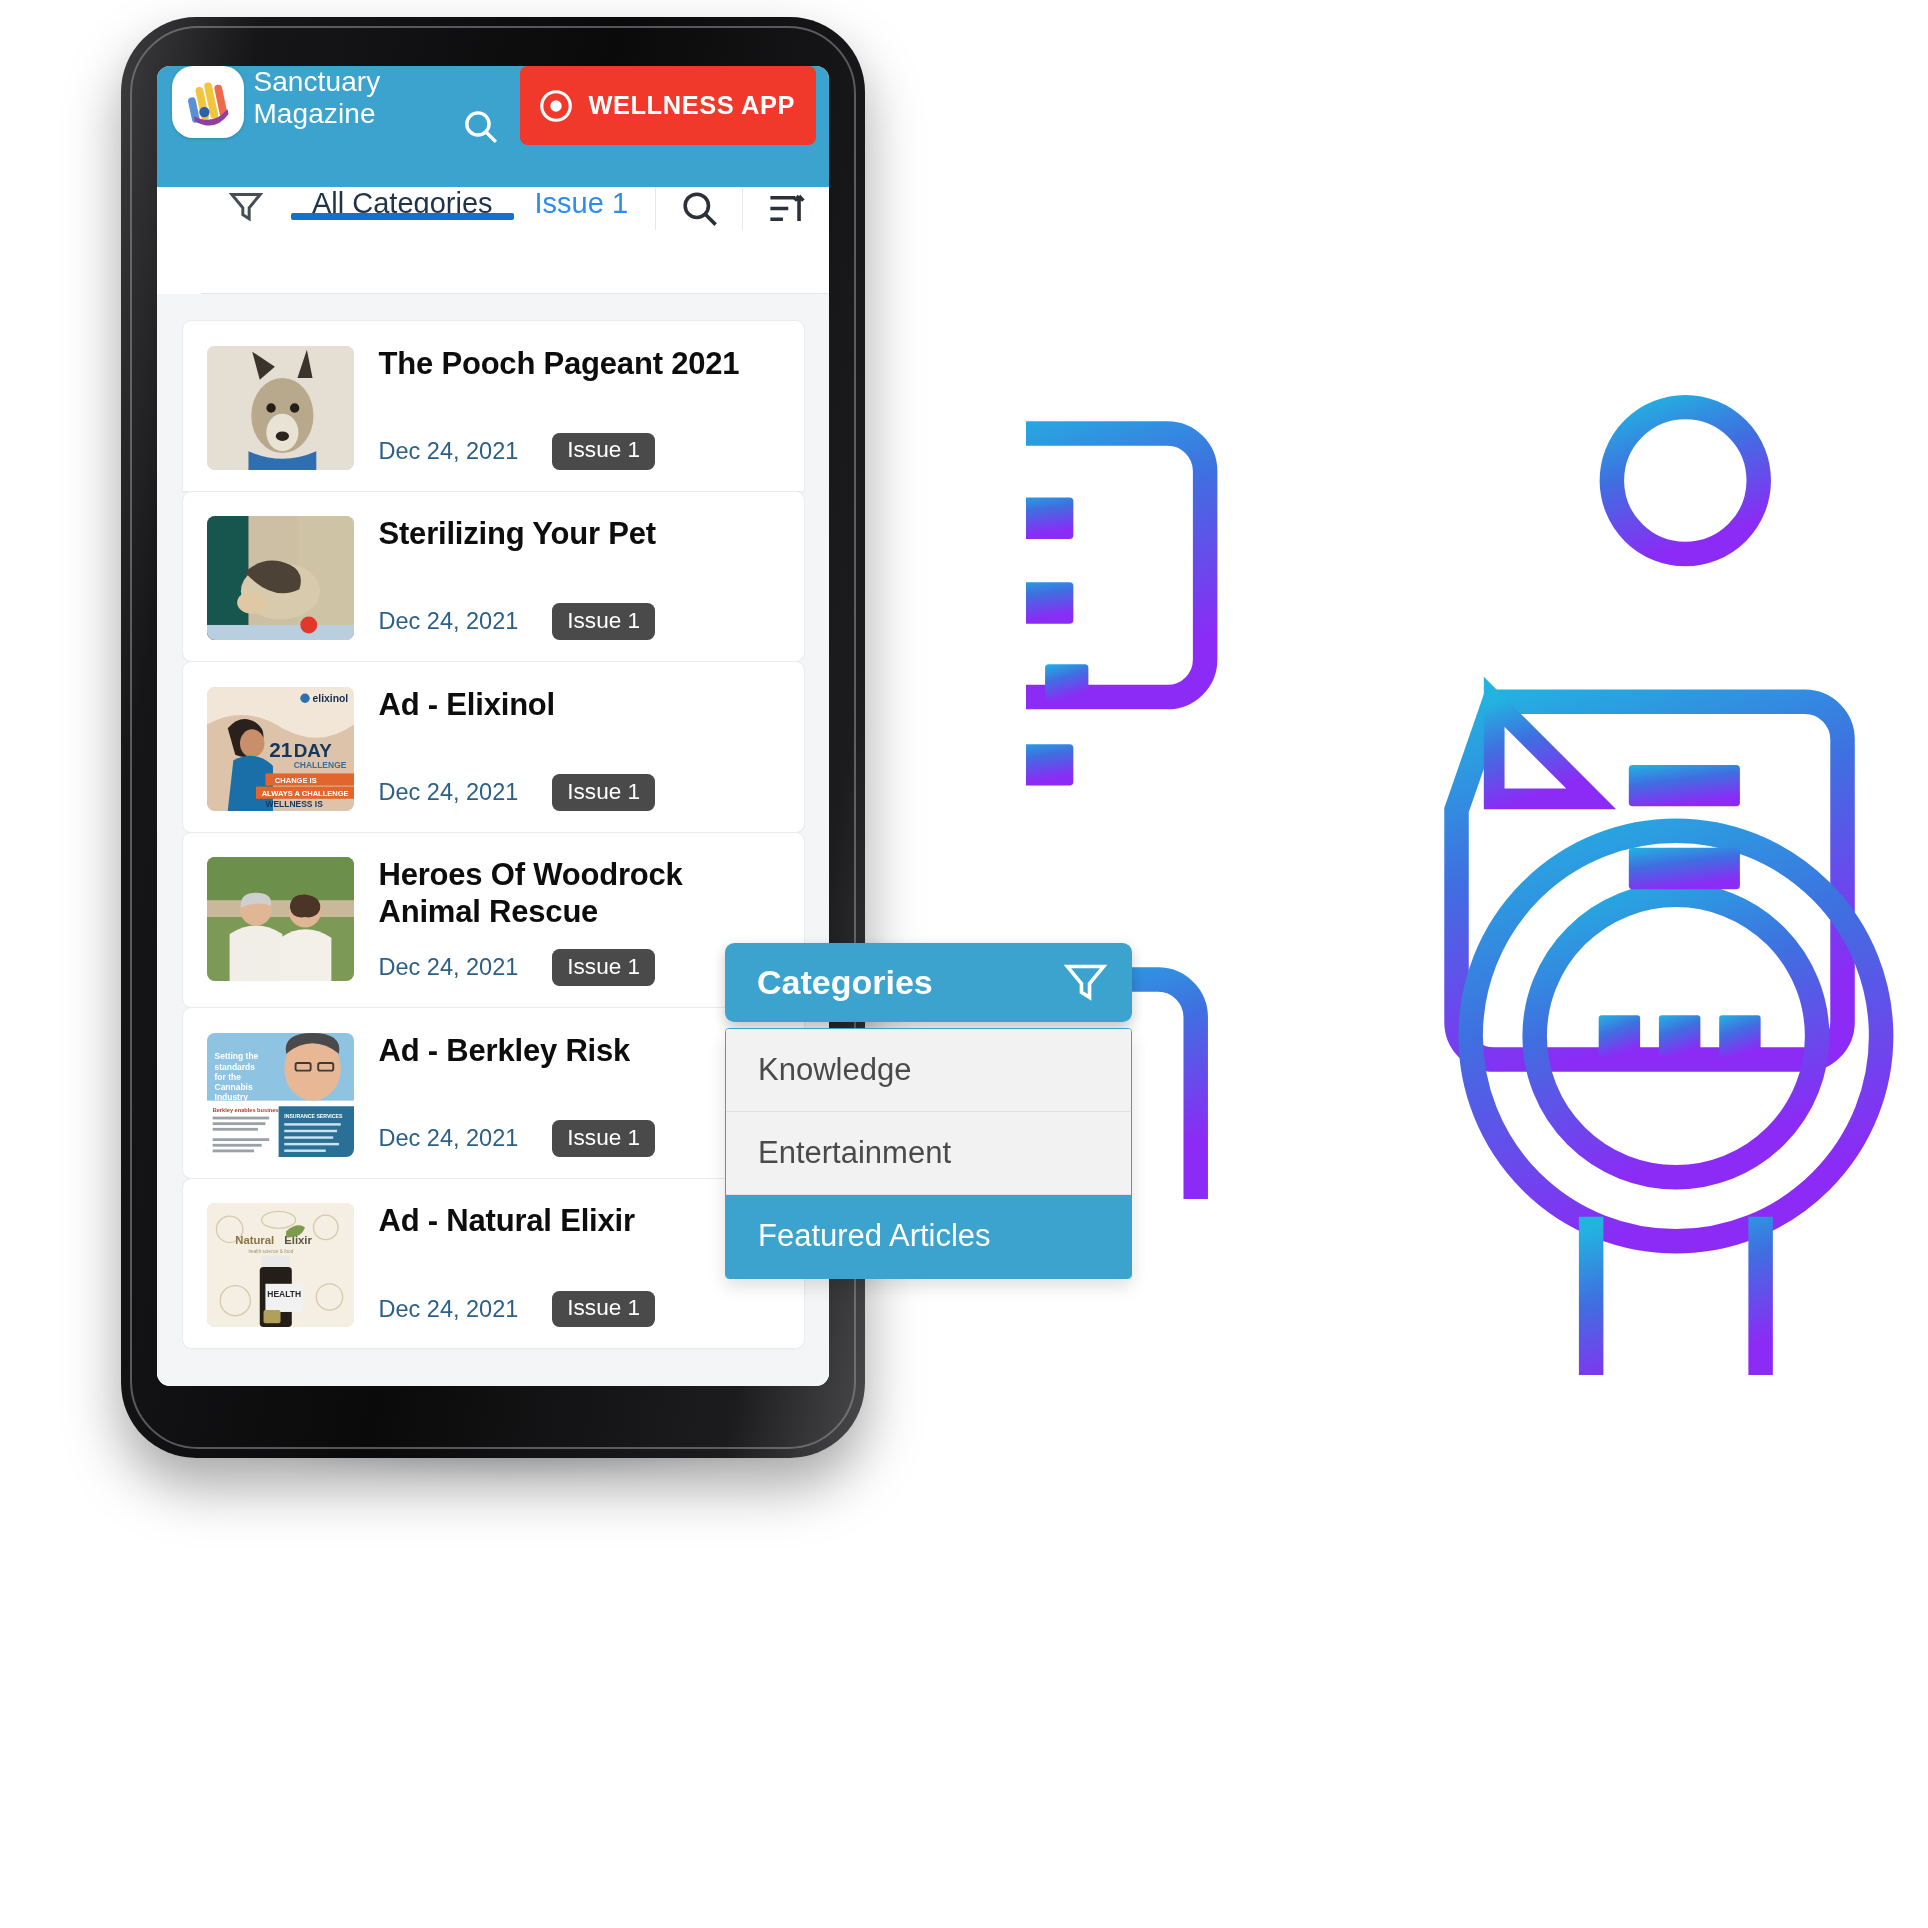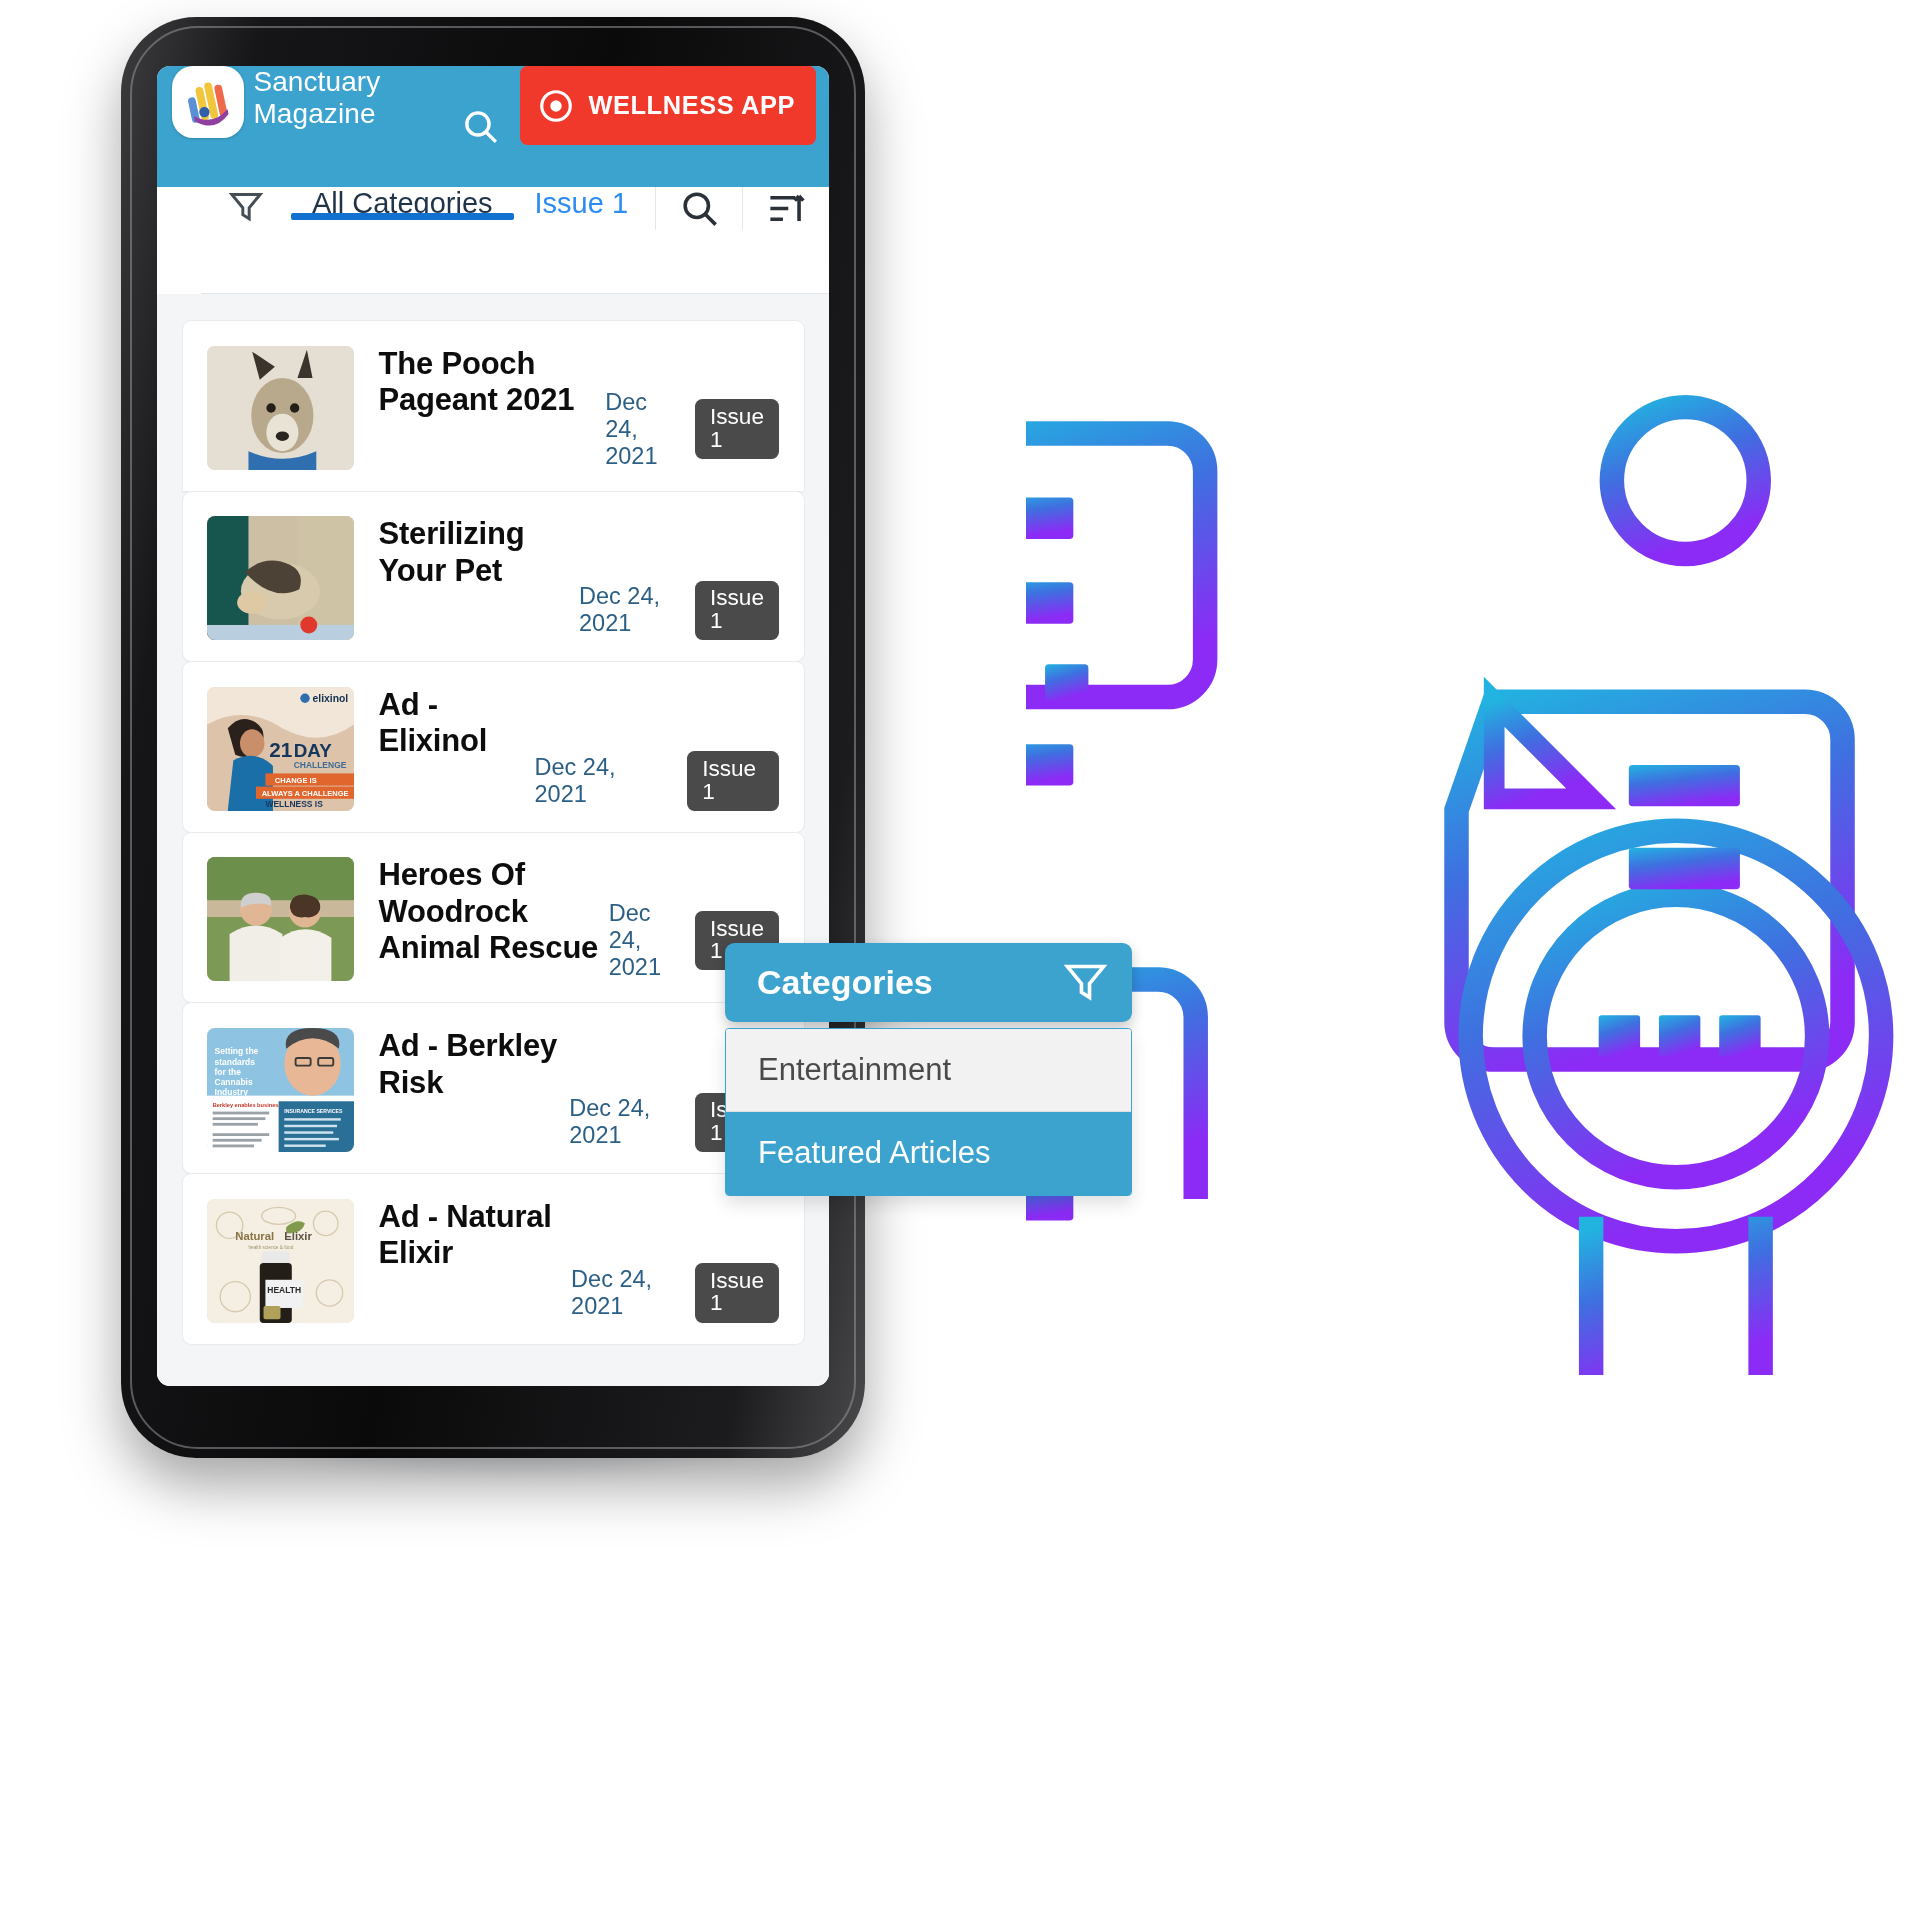--- a/index.html
+++ b/index.html
@@ -102,21 +102,21 @@
     background: #fff; border: 0.9px solid #e8ecef; border-radius: 9.4px;
     display: flex; gap: 24.5px; padding: 24.5px 24.5px 21px; margin-bottom: -0.9px;
     box-shadow: 0 0.9px 0 rgba(0,0,0,.02);
   }
   .card:first-child { border-radius: 9.4px 9.4px 0 0; }
   .thumb {
     width: 147px; height: 124px; flex: none; border-radius: 8px;
     overflow: hidden; background: #ddd; position: relative;
   }
   .thumb svg { display: block; width: 100%; height: 100%; }
-  .card-body { flex: 1; min-width: 0; display: flex; }
+  .card-body { flex: 1; min-width: 0; display: flex; flex-direction: column; }
   .card-title {
     font-size: 31px; font-weight: 700; color: #0d0d0d; line-height: 1.18;
     letter-spacing: -0.2px;
   }
   .card-meta { margin-top: auto; display: flex; align-items: center; gap: 34px; padding-top: 19px; }
   .card-date { font-size: 23.5px; color: #2c5f86; }
   .badge {
     background: #4a4a4a; color: #fff; font-size: 22.6px;
     padding: 6.6px 15px 7.5px; border-radius: 7.5px; line-height: 1;
   }
@@ -440,20 +440,23 @@
 
   <div class="cat-panel">
     <div class="cat-header">
       <span>Categories</span>
       <svg width="51" height="51" viewBox="0 0 24 24" fill="none" stroke="#ffffff" stroke-width="1.7">
         <path d="M3.5 4.5 h17 l-6.6 8 v6.5 l-3.8 -2.4 v-4.1 z"></path>
       </svg>
     </div>
     <div class="cat-list">
       <div class="cat-item">
+        <span>Knowledge</span>
+      </div>
+      <div class="cat-item">
         <span>Entertainment</span>
       </div>
       <div class="cat-item selected">
         <span>Featured Articles</span>
       </div>
     </div>
   </div>
 
 </div>
 

